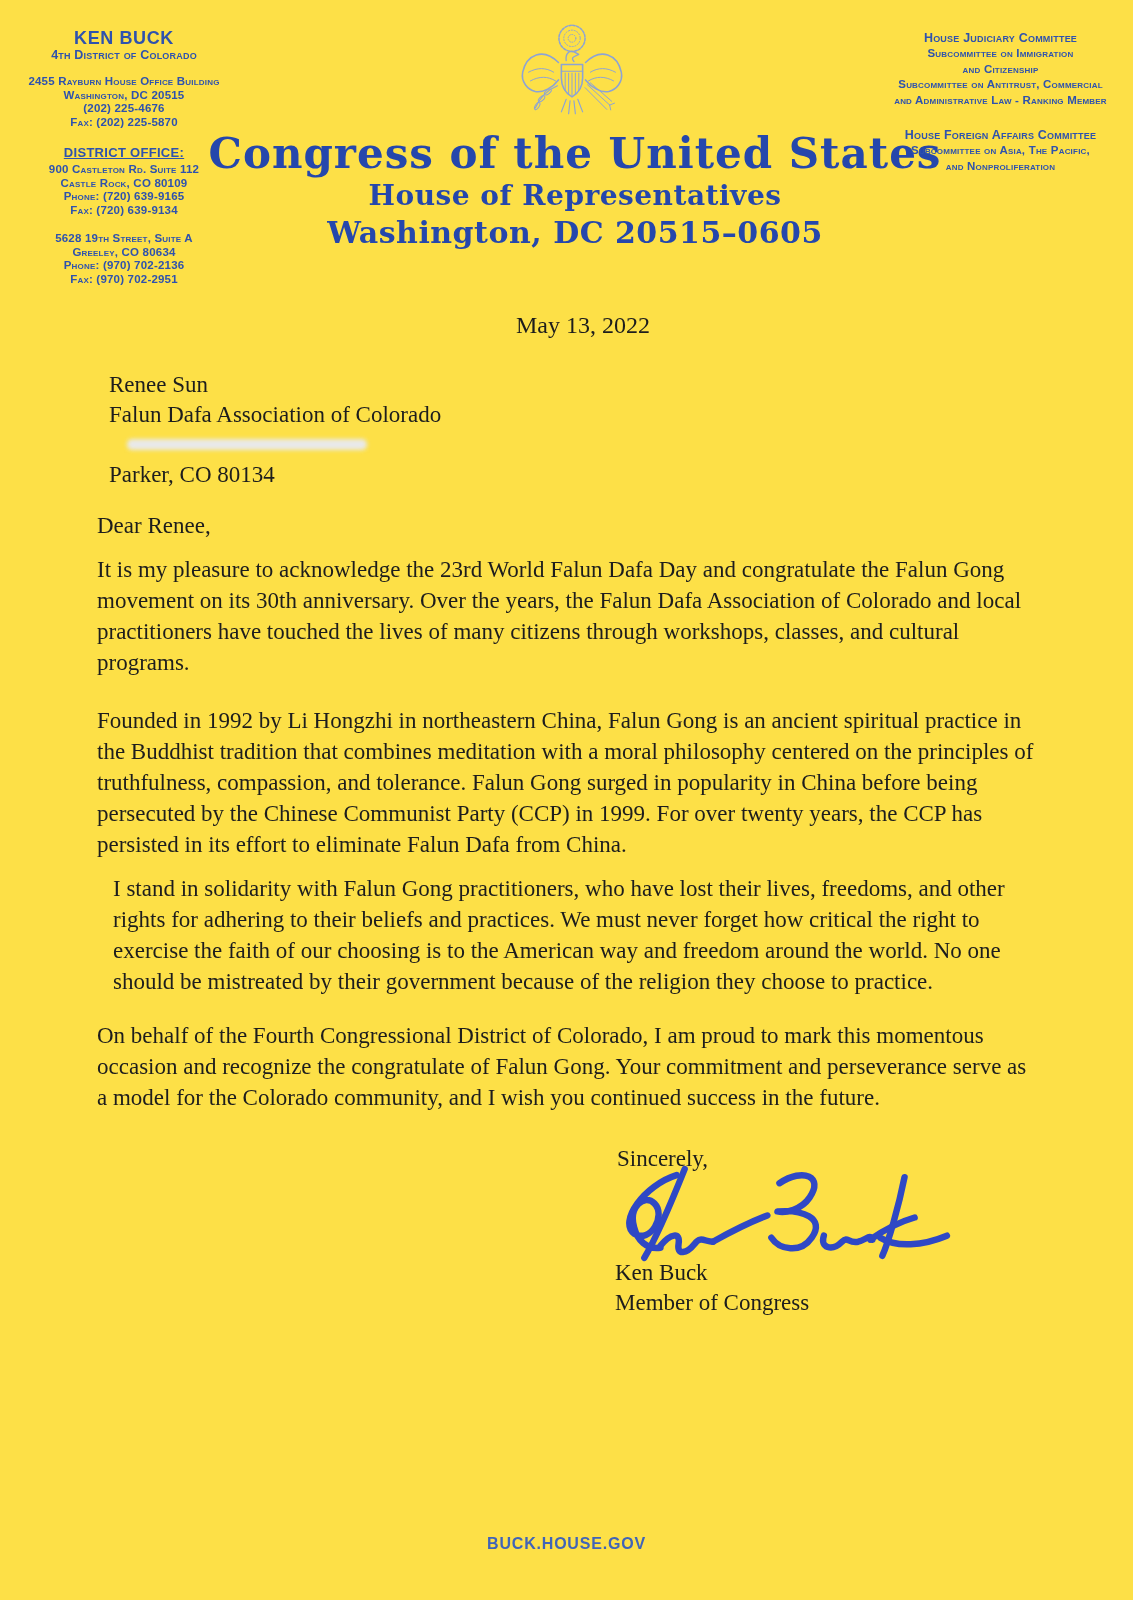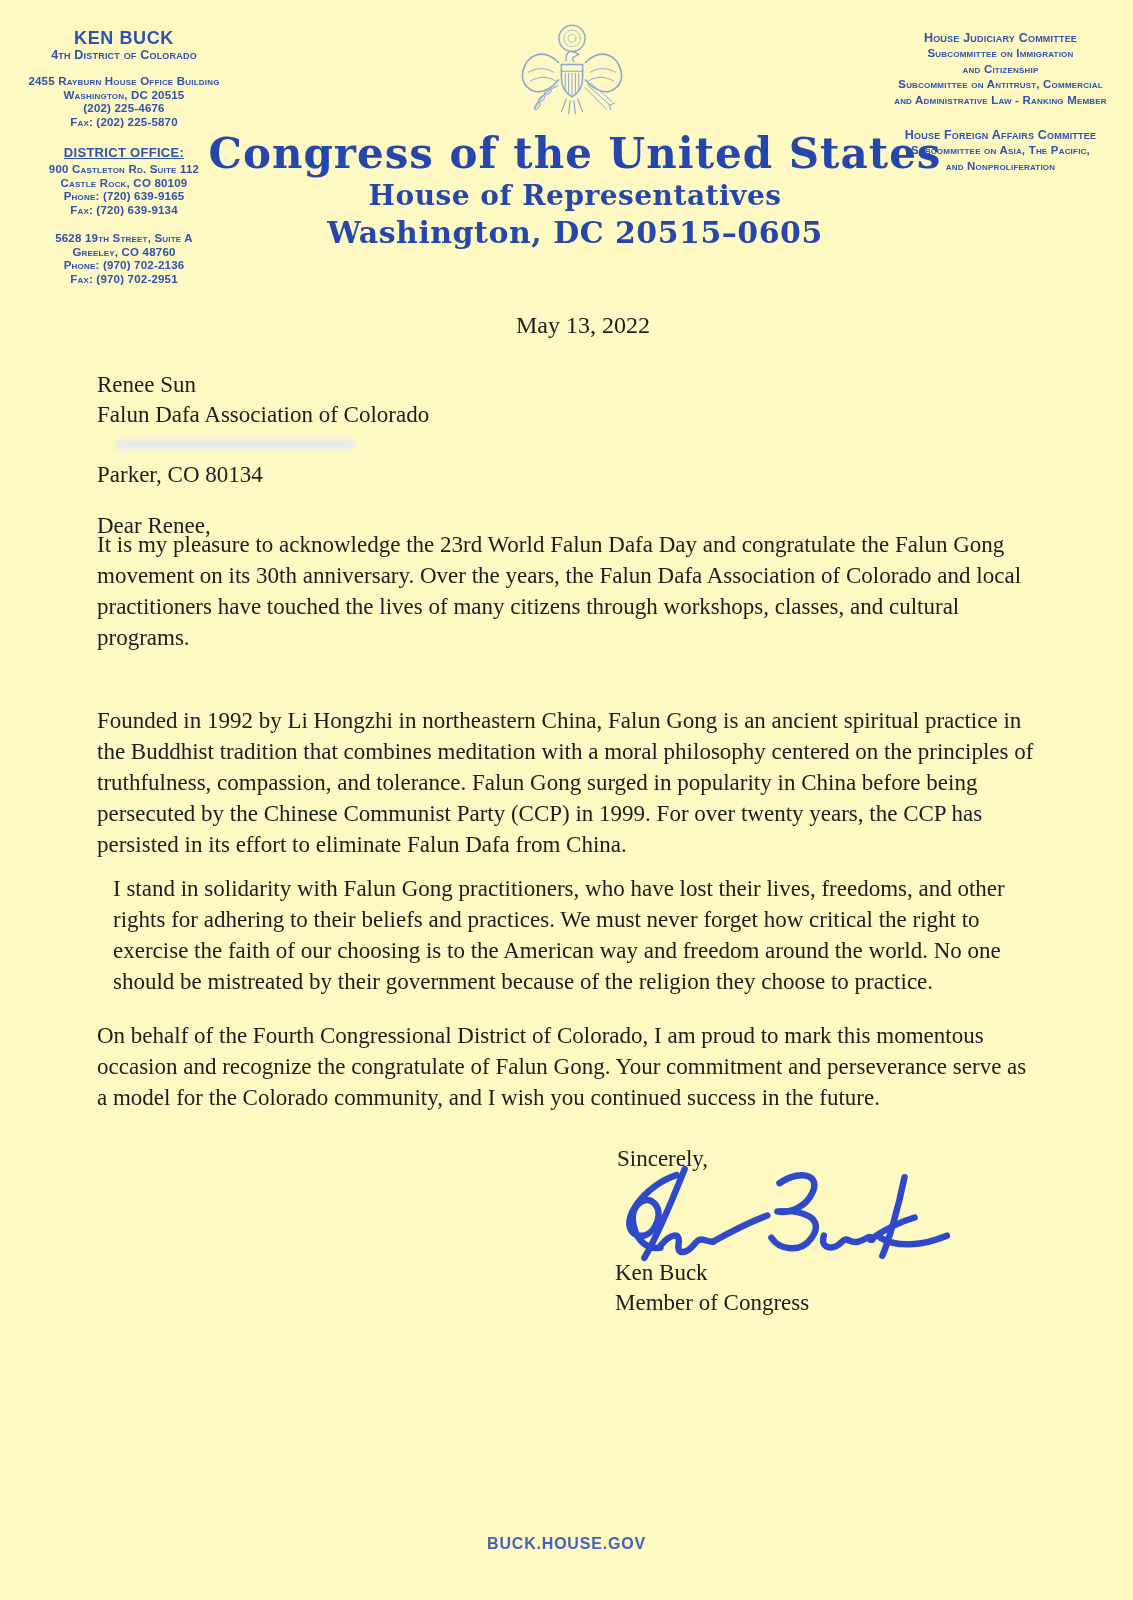--- a/index.html
+++ b/index.html
@@ -1,17 +1,17 @@
 <!DOCTYPE html>
 <html><head>
 <meta charset="utf-8">
 <style>
   html,body{margin:0;padding:0;background:#9a9a9a;}
   .page{
-    position:relative;width:1133px;height:1600px;background:#fef9c3;
+    position:relative;width:1133px;height:1600px;background:#fde047;
     overflow:hidden;margin:0 auto;
     font-family:"Liberation Serif",serif;color:#1d1d1d;
   }
   
   .hdr{color:#2e52ae;font-family:"Liberation Sans",sans-serif;}
   .sc{font-variant:small-caps;letter-spacing:.2px;}
   
   .hdr-left{position:absolute;left:8px;top:28px;width:232px;text-align:center;line-height:13.5px;}
   .hdr-left .name{font-size:18px;font-weight:700;letter-spacing:.6px;line-height:20px;}
   .hdr-left .district{font-size:12.5px;font-weight:700;line-height:15px;}
@@ -26,26 +26,26 @@
   .center-head .l1{font-size:42px;line-height:48px;white-space:nowrap;letter-spacing:1px;}
   .center-head .l2{font-size:28px;line-height:36px;letter-spacing:.5px;}
   .center-head .l3{font-size:30px;line-height:38px;letter-spacing:.5px;}
   
   .hdr-right{position:absolute;left:833px;top:30px;width:335px;text-align:center;}
   .hdr-right .ctitle{font-size:12.5px;font-weight:700;line-height:16px;white-space:nowrap;}
   .hdr-right .cln{font-size:11.5px;font-weight:700;line-height:15.5px;white-space:nowrap;}
   .hdr-right .gap{height:19px;}
   
   .dateline{position:absolute;left:33px;top:312px;width:1100px;text-align:center;font-size:24px;}
-  .recipient{position:absolute;left:97px;top:370px;font-size:23px;line-height:30px;}
+  .recipient{position:absolute;left:109px;top:370px;font-size:23px;line-height:30px;}
   .smudge-row{height:30px;position:relative;}
   .smudge{position:absolute;left:18px;top:9px;width:240px;height:11px;background:#e9e9e9;border-radius:5px;filter:blur(2px);}
   .salutation{position:absolute;left:97px;top:513px;font-size:23px;}
   .para{position:absolute;left:97px;width:945px;font-size:23px;line-height:31px;text-align:left;}
-  .p1{top:529px;} .p2{top:705px;} .p3{top:873px;margin-left:16px;} .p4{top:1020px;}
+  .p1{top:554px;} .p2{top:705px;} .p3{top:873px;margin-left:16px;} .p4{top:1020px;}
   .closing{position:absolute;left:617px;top:1146px;font-size:23px;}
   .sig{position:absolute;left:610px;top:1163px;width:348px;height:106px;}
   .signer-name{position:absolute;left:615px;top:1258px;font-size:23px;line-height:30px;}
   .signer-title{position:absolute;left:615px;top:1288px;font-size:23px;line-height:30px;}
   
   .footer{position:absolute;left:0;top:1535px;width:1133px;text-align:center;
     font-family:"Liberation Sans",sans-serif;font-size:16px;font-weight:700;
     color:#4064b8;letter-spacing:.8px;}
 </style>
 </head>
@@ -64,21 +64,21 @@
     </div>
     <div class="office-head">DISTRICT OFFICE:</div>
     <div class="grp grp2">
       <div class="ln sc">900 Castleton Rd. Suite 112</div>
       <div class="ln sc">Castle Rock, CO 80109</div>
       <div class="ln sc">Phone: (720) 639-9165</div>
       <div class="ln sc">Fax: (720) 639-9134</div>
     </div>
     <div class="grp grp3">
       <div class="ln sc">5628 19th Street, Suite A</div>
-      <div class="ln sc">Greeley, CO 48760</div>
+      <div class="ln sc">Greeley, CO 80634</div>
       <div class="ln sc">Phone: (970) 702-2136</div>
       <div class="ln sc">Fax: (970) 702-2951</div>
     </div>
   </div>
 
   <svg class="seal" viewBox="0 0 120 116" xmlns="http://www.w3.org/2000/svg">
     <g stroke="#8ca3d6" fill="none" stroke-width="1.6" stroke-linecap="round" stroke-linejoin="round">
       <circle cx="60" cy="17" r="13.5" stroke-dasharray="2.4 1.6"></circle>
       <circle cx="60" cy="17" r="8.5" stroke-width="1" stroke-dasharray="1.2 1.8"></circle>
       <circle cx="60" cy="17" r="4" stroke-width="1" stroke-dasharray="1 1.6"></circle>

